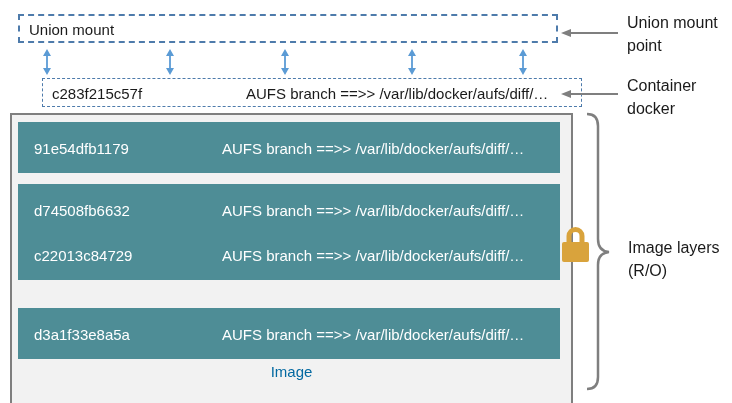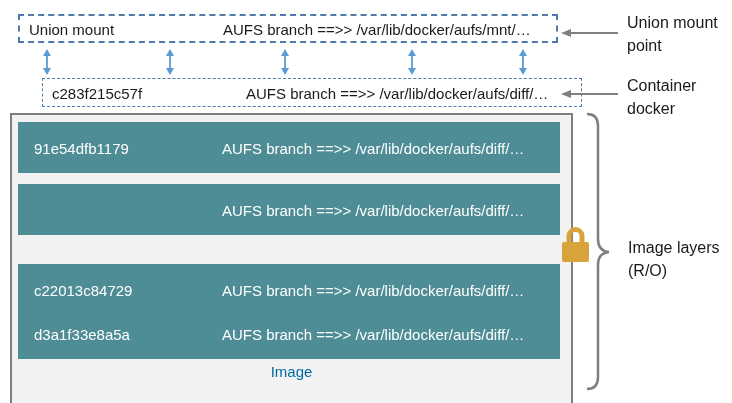--- a/index.html
+++ b/index.html
@@ -63,21 +63,21 @@
     top: 50%;
     transform: translateY(-50%);
     font-size: 15px;
     color: #ffffff;
     white-space: nowrap;
   }
   .layer-row .row-id   { left: 16px; }
   .layer-row .row-path { left: 204px; }
   .row-0 { top: 7px; }
   .row-1 { top: 69px; }
-  .row-2 { top: 149px; }
+  .row-2 { top: 114px; }
   .row-3 { top: 193px; text-decoration: underline; }
   .image-caption {
     position: absolute;
     left: 0;
     right: 0;
     top: 248px;
     text-align: center;
     font-size: 15px;
     color: #0369a1;
   }
@@ -97,21 +97,20 @@
   .lock { position: absolute; left: 560px; top: 225px; width: 31px; height: 39px; }
   .brace { position: absolute; left: 584px; top: 112px; width: 27px; height: 279px; }
 </style>
 </head>
 <body>
 
 <div class="stage">
 
   <div class="dashed-box coarse">
     <span class="box-label">Union mount</span>
-    <span class="box-path">AUFS branch ==&gt;&gt; /var/lib/docker/aufs/mnt/…</span>
   </div>
 
   <svg class="varrow" style="left:42px" viewBox="0 0 10 28">
       <path d="M5 1 L1 8 H9 Z M5 27 L1 20 H9 Z" fill="#5b9bd5"></path>
       <line x1="5" y1="6" x2="5" y2="22" stroke="#5b9bd5" stroke-width="1.8"></line>
     </svg>
   <svg class="varrow" style="left:165px" viewBox="0 0 10 28">
       <path d="M5 1 L1 8 H9 Z M5 27 L1 20 H9 Z" fill="#5b9bd5"></path>
       <line x1="5" y1="6" x2="5" y2="22" stroke="#5b9bd5" stroke-width="1.8"></line>
     </svg>
@@ -132,20 +131,21 @@
     <span class="box-label">c283f215c57f</span>
     <span class="box-path">AUFS branch ==&gt;&gt; /var/lib/docker/aufs/diff/…</span>
   </div>
 
   <div class="image-box">
     <div class="layer-row row-0">
       <span class="row-id">91e54dfb1179</span>
       <span class="row-path">AUFS branch ==&gt;&gt; /var/lib/docker/aufs/diff/…</span>
     </div>
     <div class="layer-row row-1">
+      <span class="row-id">d74508fb6632</span>
       <span class="row-path">AUFS branch ==&gt;&gt; /var/lib/docker/aufs/diff/…</span>
     </div>
     <div class="layer-row row-2">
       <span class="row-id">c22013c84729</span>
       <span class="row-path">AUFS branch ==&gt;&gt; /var/lib/docker/aufs/diff/…</span>
     </div>
     <div class="layer-row row-3">
       <span class="row-id">d3a1f33e8a5a</span>
       <span class="row-path">AUFS branch ==&gt;&gt; /var/lib/docker/aufs/diff/…</span>
     </div>

